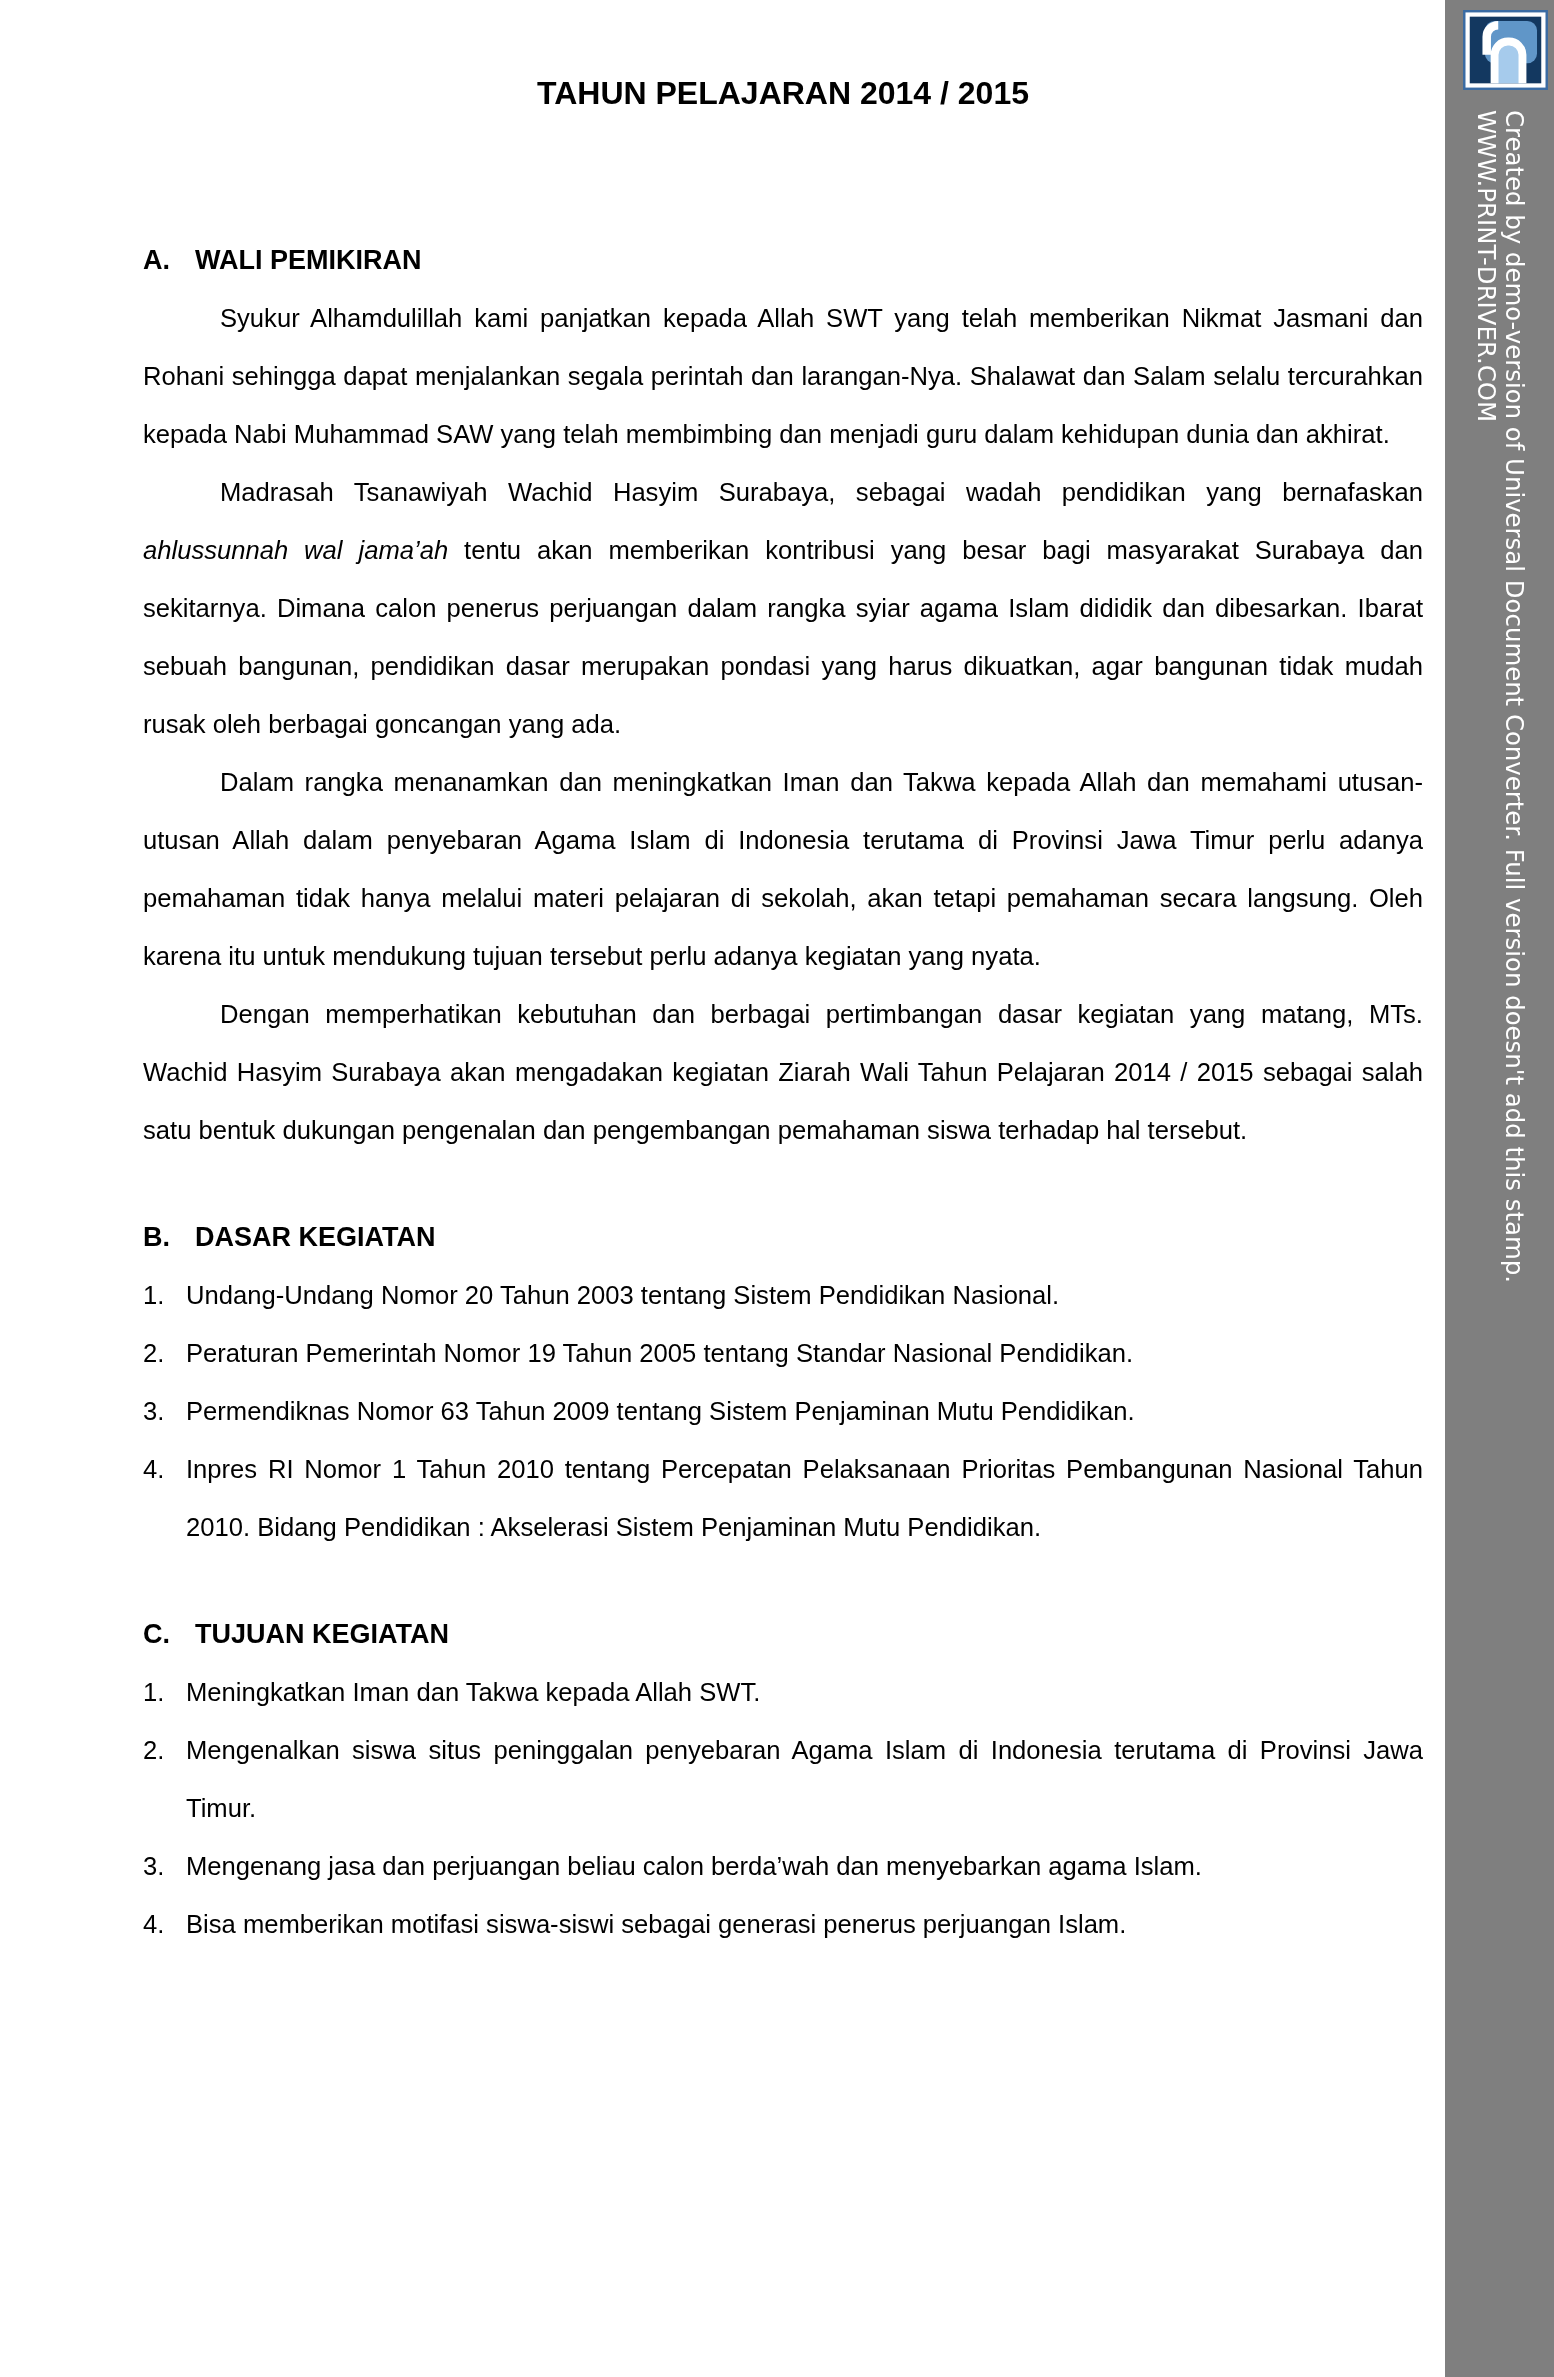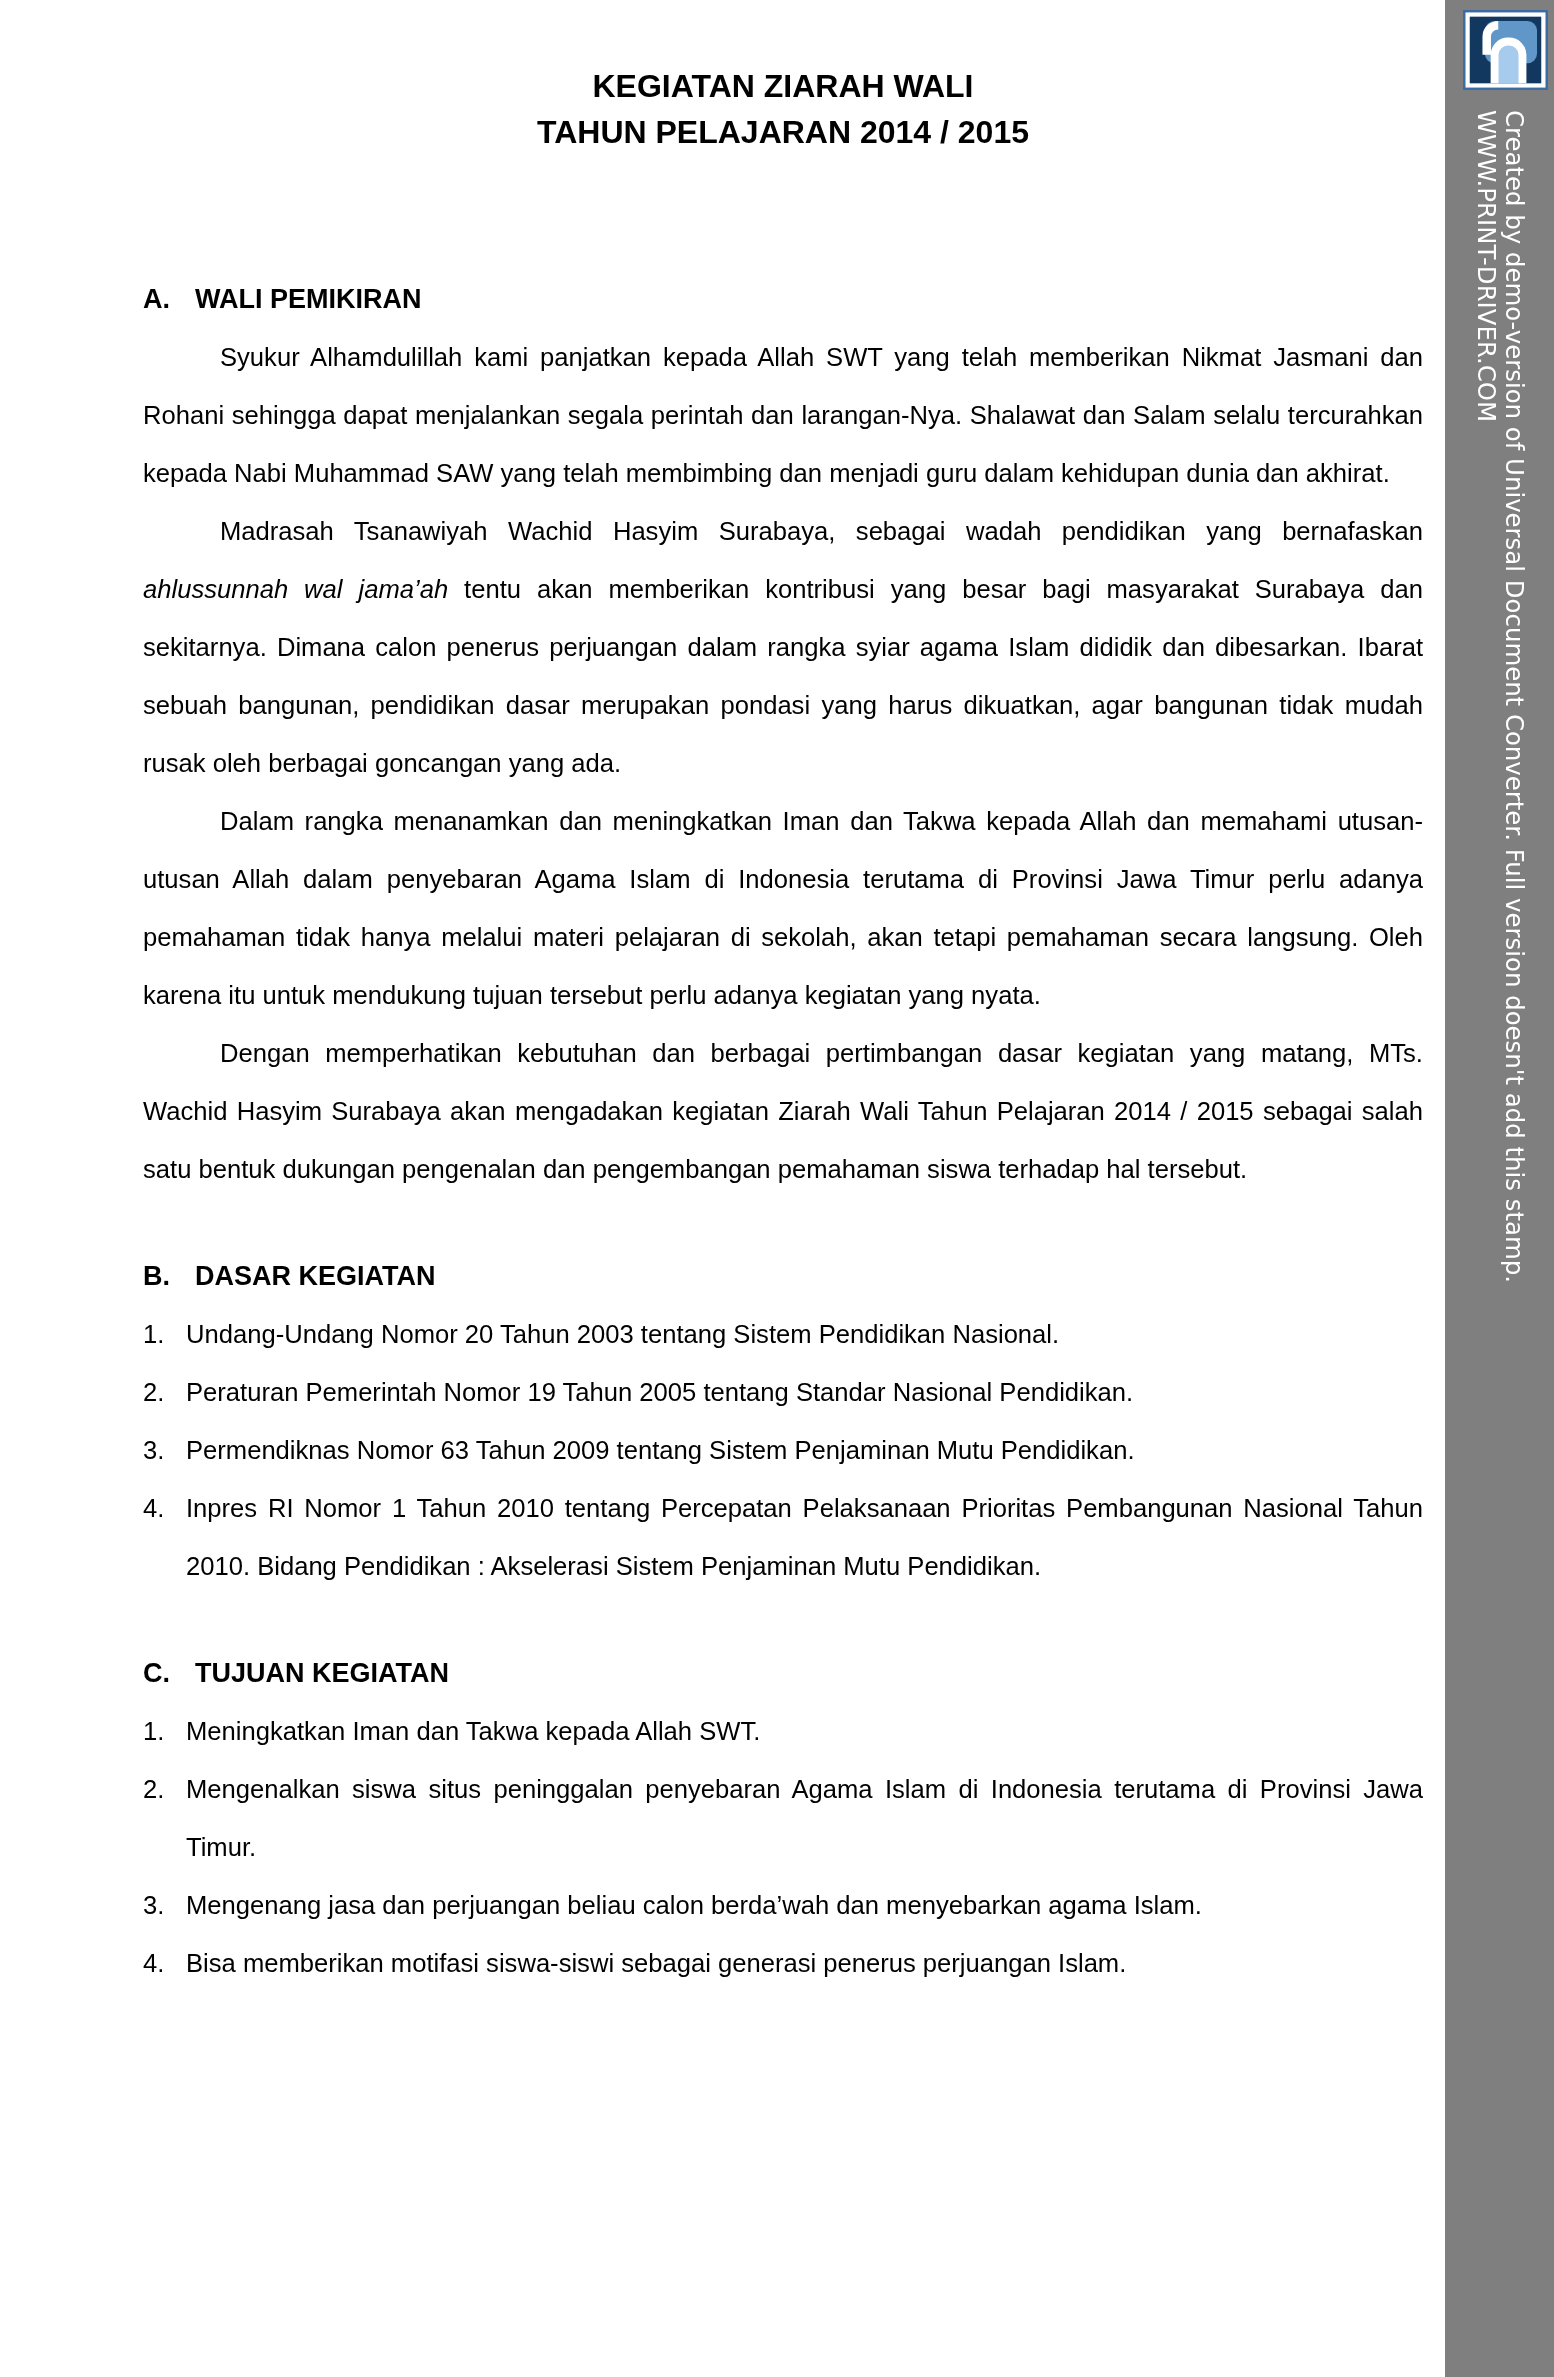--- a/index.html
+++ b/index.html
@@ -88,21 +88,20 @@
   .stamp-line-2 { left: 56px; }
 </style>
 </head>
 <body>
 
 <div class="page">
 
   <div class="content">
 
     <div class="title-block">
-      <div class="title-1">KEGIATAN ZIARAH WALI</div>
       <div class="title-3">TAHUN PELAJARAN 2014 / 2015</div>
     </div>
 
     <div class="section-a">
       <div class="sec-heading">
         <span class="sec-letter">A.</span>
         <span class="sec-label">WALI PEMIKIRAN</span>
       </div>
       <div class="sec-body">
         <p class="para">Syukur Alhamdulillah kami panjatkan kepada Allah SWT yang telah memberikan Nikmat Jasmani dan Rohani sehingga dapat menjalankan segala perintah dan larangan-Nya. Shalawat dan Salam selalu tercurahkan kepada Nabi Muhammad SAW yang telah membimbing dan menjadi guru dalam kehidupan dunia dan akhirat.</p>

